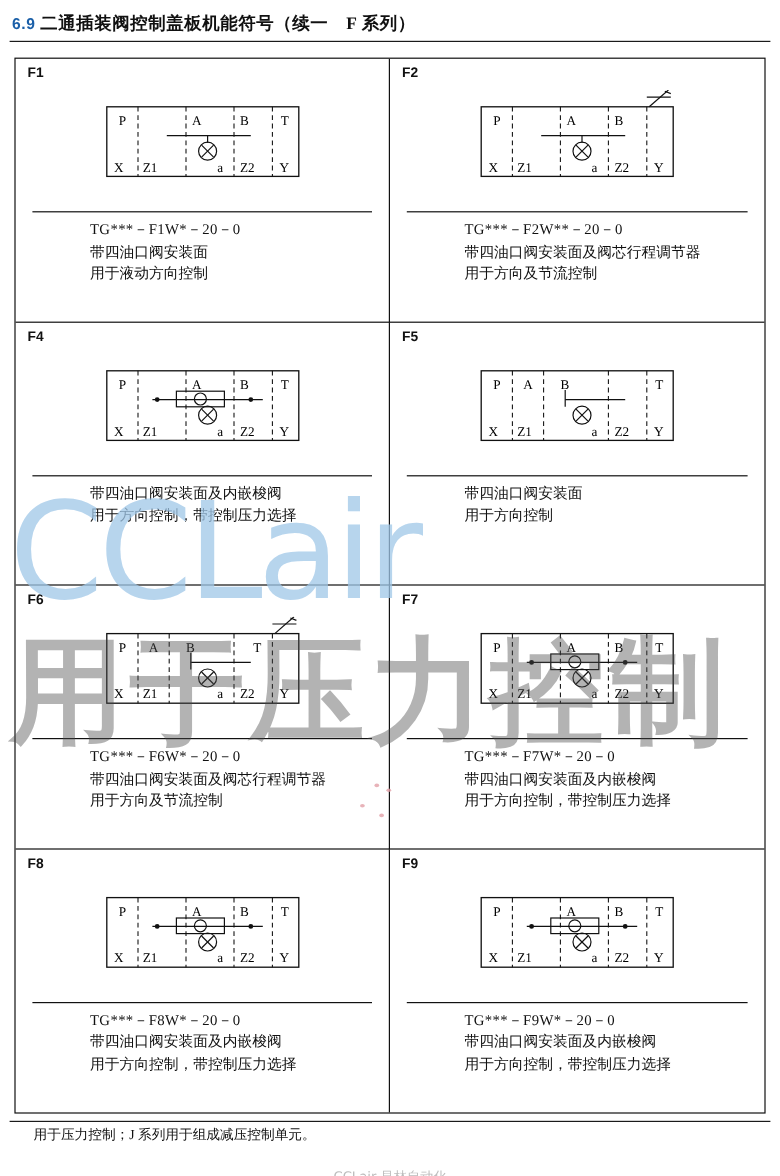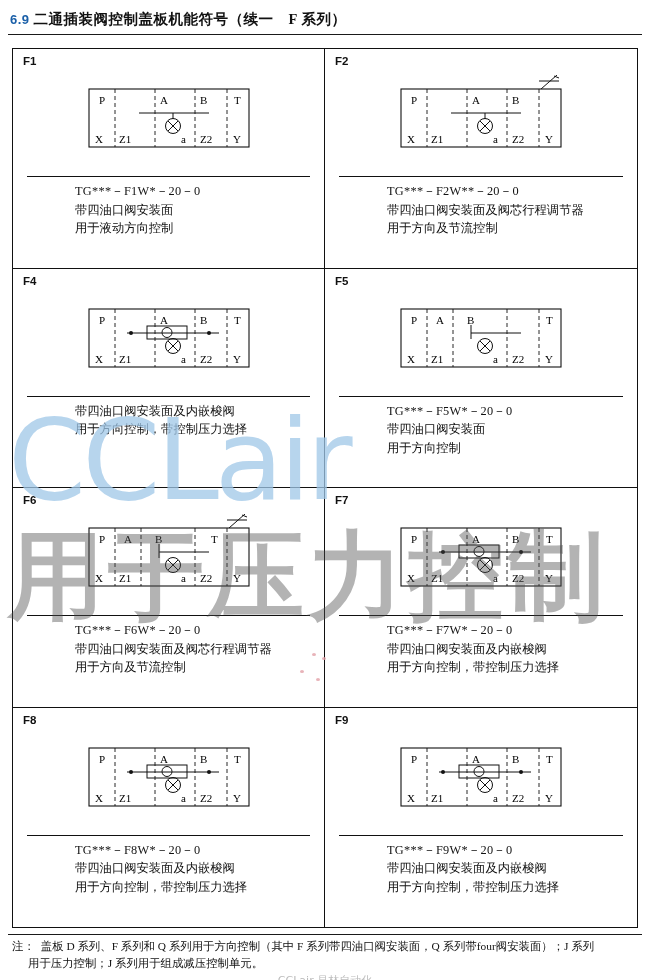--- a/index.html
+++ b/index.html
@@ -308,21 +308,20 @@
           <text x="164" y="68" font-size="11" font-family="Liberation Serif, serif">Y</text>
           <line x1="90" y1="30" x2="90" y2="44" stroke="#111" stroke-width="1"></line>
           <line x1="90" y1="38" x2="140" y2="38" stroke="#111" stroke-width="1"></line>
           <circle cx="104" cy="51" r="7.5" fill="none" stroke="#111" stroke-width="1"></circle>
           <line x1="99" y1="46" x2="109" y2="56" stroke="#111" stroke-width="1"></line>
           <line x1="109" y1="46" x2="99" y2="56" stroke="#111" stroke-width="1"></line>
         </svg>
       </div>
       <div class="sep"></div>
       <div class="desc">
-        <div class="model">TG***－F5W*－20－0</div>
         <div>带四油口阀安装面</div>
         <div>用于方向控制</div>
       </div>
     </div>
 
     <div class="cell">
       <div class="cell-code">F6</div>
       <div class="sym-wrap">
         <svg width="200" height="92" viewBox="0 0 200 92">
           <rect x="20" y="14" width="160" height="58" fill="none" stroke="#111" stroke-width="1.1"></rect>
@@ -463,18 +462,17 @@
         <div class="model">TG***－F9W*－20－0</div>
         <div>带四油口阀安装面及内嵌梭阀</div>
         <div>用于方向控制，带控制压力选择</div>
       </div>
     </div>
 
   </div>
 
   <div class="foot-rule"></div>
   <div class="note">
-    <div><span class="lbl">注：</span><span>盖板 D 系列、F 系列和 Q 系列用于方向控制（其中 F 系列带四油口阀安装面，Q 系列带four阀安装面）；J 系列</span></div>
     <div class="note-line2">用于压力控制；J 系列用于组成减压控制单元。</div>
   </div>
   <div class="bottom-wm">CCLair 昌林自动化</div>
 
 </div>
 
 </body></html>

